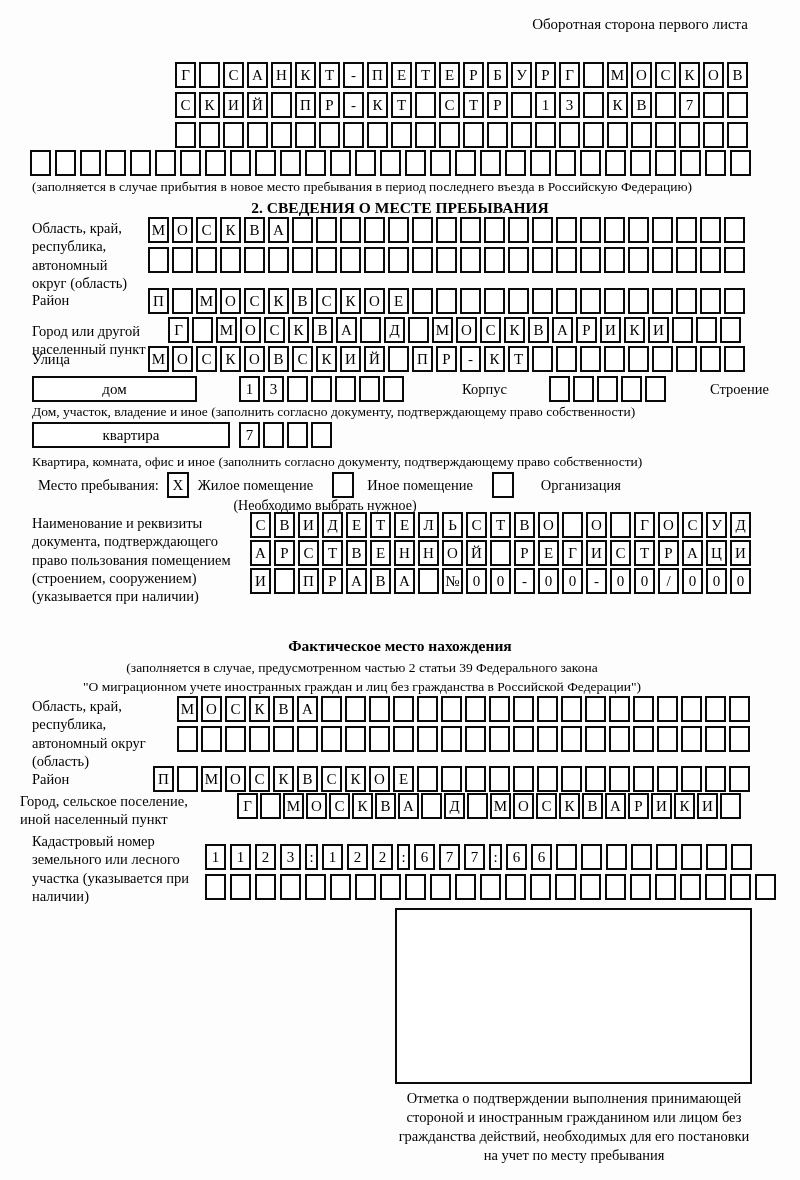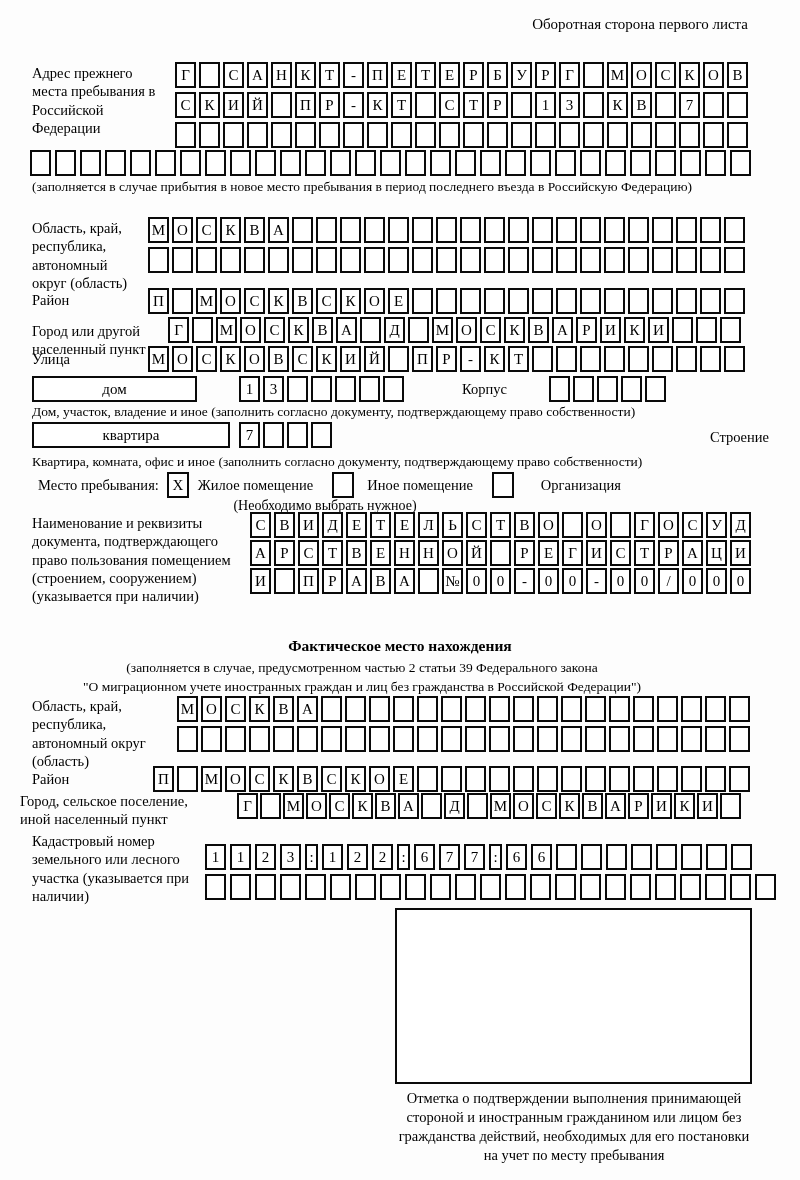--- a/index.html
+++ b/index.html
@@ -32,21 +32,20 @@
   .stamp-caption { font-size:14.5px; line-height:19px; text-align:center; }
   .header-note { font-size:15px; text-align:right; }
 </style>
 </head>
 <body>
 
 <div id="page">
 
   <div class="abs header-note" style="top:16px; left:0; width:748px;">Оборотная сторона первого листа</div>
 
-  <div class="abs label" style="top:64px; left:32px; width:126px;">Адрес прежнего места пребывания в Российской Федерации</div>
   <div class="abs boxrow" style="top:62px; left:175px;">
       <span class="cell">Г</span>
       <span class="cell"> </span>
       <span class="cell">С</span>
       <span class="cell">А</span>
       <span class="cell">Н</span>
       <span class="cell">К</span>
       <span class="cell">Т</span>
       <span class="cell">-</span>
       <span class="cell">П</span>
@@ -144,20 +143,21 @@
       <span class="cell"> </span>
       <span class="cell"> </span>
       <span class="cell"> </span>
       <span class="cell"> </span>
       <span class="cell"> </span>
       <span class="cell"> </span>
       <span class="cell"> </span>
     </div>
   <div class="abs caption" style="top:179px;">(заполняется в случае прибытия в новое место пребывания в период последнего въезда в Российскую Федерацию)</div>
 
+  <div class="abs heading" style="top:199px;">2. СВЕДЕНИЯ О МЕСТЕ ПРЕБЫВАНИЯ</div>
 
   <div class="abs label" style="top:219px; left:32px; width:112px;">Область, край, республика, автономный округ (область)</div>
   <div class="abs boxrow" style="top:217px; left:148px;">
       <span class="cell">М</span>
       <span class="cell">О</span>
       <span class="cell">С</span>
       <span class="cell">К</span>
       <span class="cell">В</span>
       <span class="cell">А</span>
       <span class="cell"> </span>
@@ -306,21 +306,21 @@
         <span class="cell"> </span>
       </div>
     <div class="inline-label" style="margin-left:22px;">Корпус</div>
     <div class="boxrow" style="margin-left:6px;">
         <span class="cell"> </span>
         <span class="cell"> </span>
         <span class="cell"> </span>
         <span class="cell"> </span>
         <span class="cell"> </span>
       </div>
-    <div class="inline-label" style="margin-left:8px;margin-top:48px;">Строение</div>
+    <div class="inline-label" style="margin-left:8px;">Строение</div>
     <div class="boxrow" style="margin-left:6px;">
         <span class="cell">1</span>
         <span class="cell"> </span>
         <span class="cell"> </span>
         <span class="cell"> </span>
       </div>
   </div>
   <div class="abs caption-left" style="top:404px; left:32px; width:740px;">Дом, участок, владение и иное (заполнить согласно документу, подтверждающему право собственности)</div>
 
   <div class="abs" style="top:422px; left:32px; display:flex; align-items:flex-start;">

